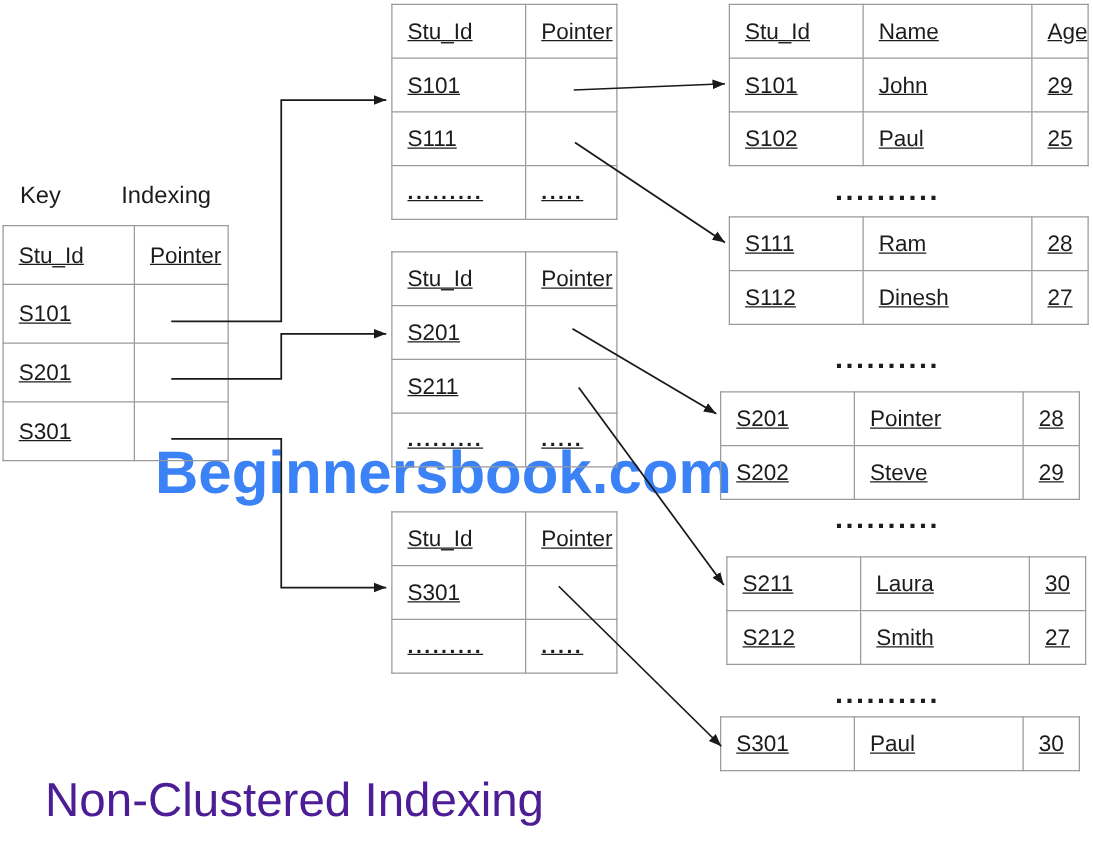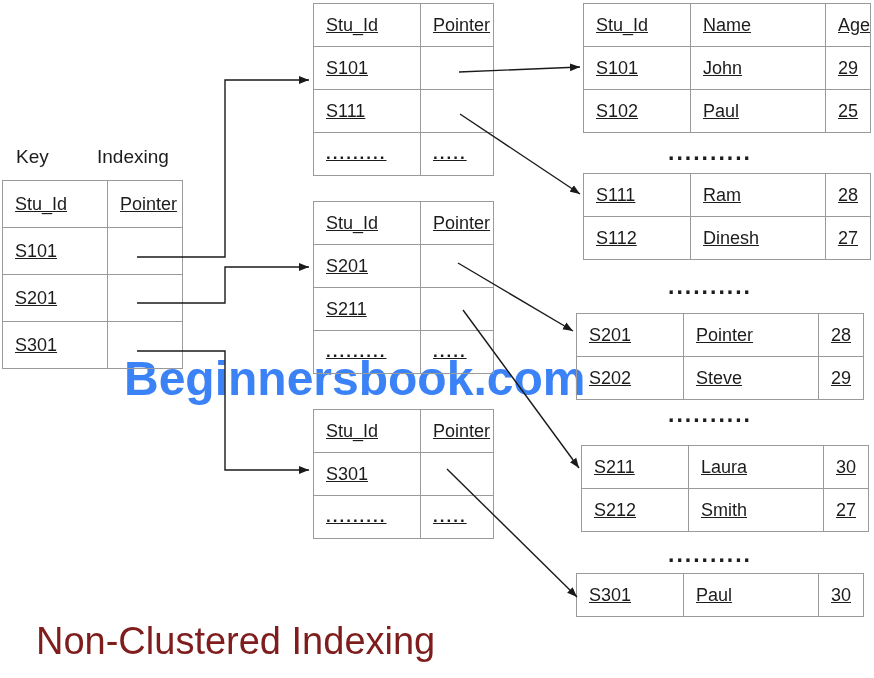--- a/index.html
+++ b/index.html
@@ -41,21 +41,21 @@
   .t-r4{left:581px;top:445px;}
   .t-r5{left:576px;top:573px;}
   .dots-cell{font-weight:bold;letter-spacing:2px;font-size:17px;}
   .sep{
     position:absolute;z-index:1;left:645px;width:130px;text-align:center;
     font-size:23px;font-weight:bold;letter-spacing:2px;line-height:26px;white-space:nowrap;
   }
   .sep1{top:139px;} .sep2{top:273px;} .sep3{top:401px;} .sep4{top:541px;}
   .title{
     position:absolute;left:36px;top:620px;z-index:1;
-    font-size:38px;color:#7f1d1d;white-space:nowrap;
+    font-size:38px;color:#4c1d95;white-space:nowrap;
   }
   .overlay{position:absolute;left:0;top:0;z-index:5;pointer-events:none;}
   .arrow{fill:none;stroke:#1a1a1a;stroke-width:1.4;marker-end:url(#ah);}
 </style>
 </head>
 <body>
 
 <div class="stage">
 
   <div class="watermark">Beginnersbook.com</div>

